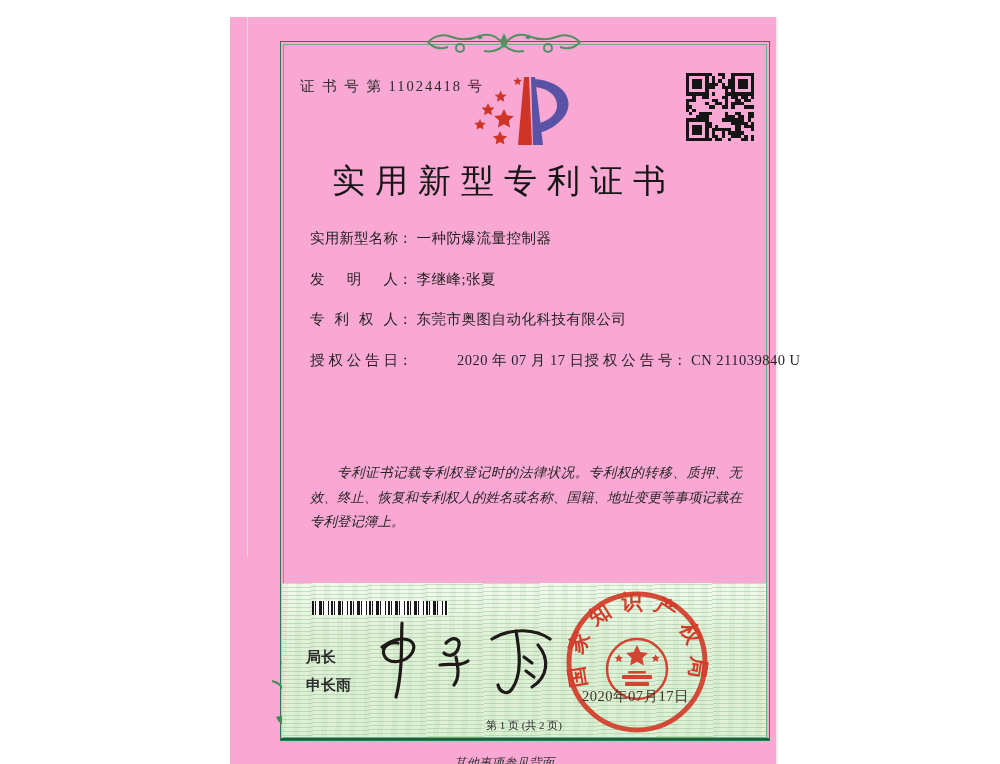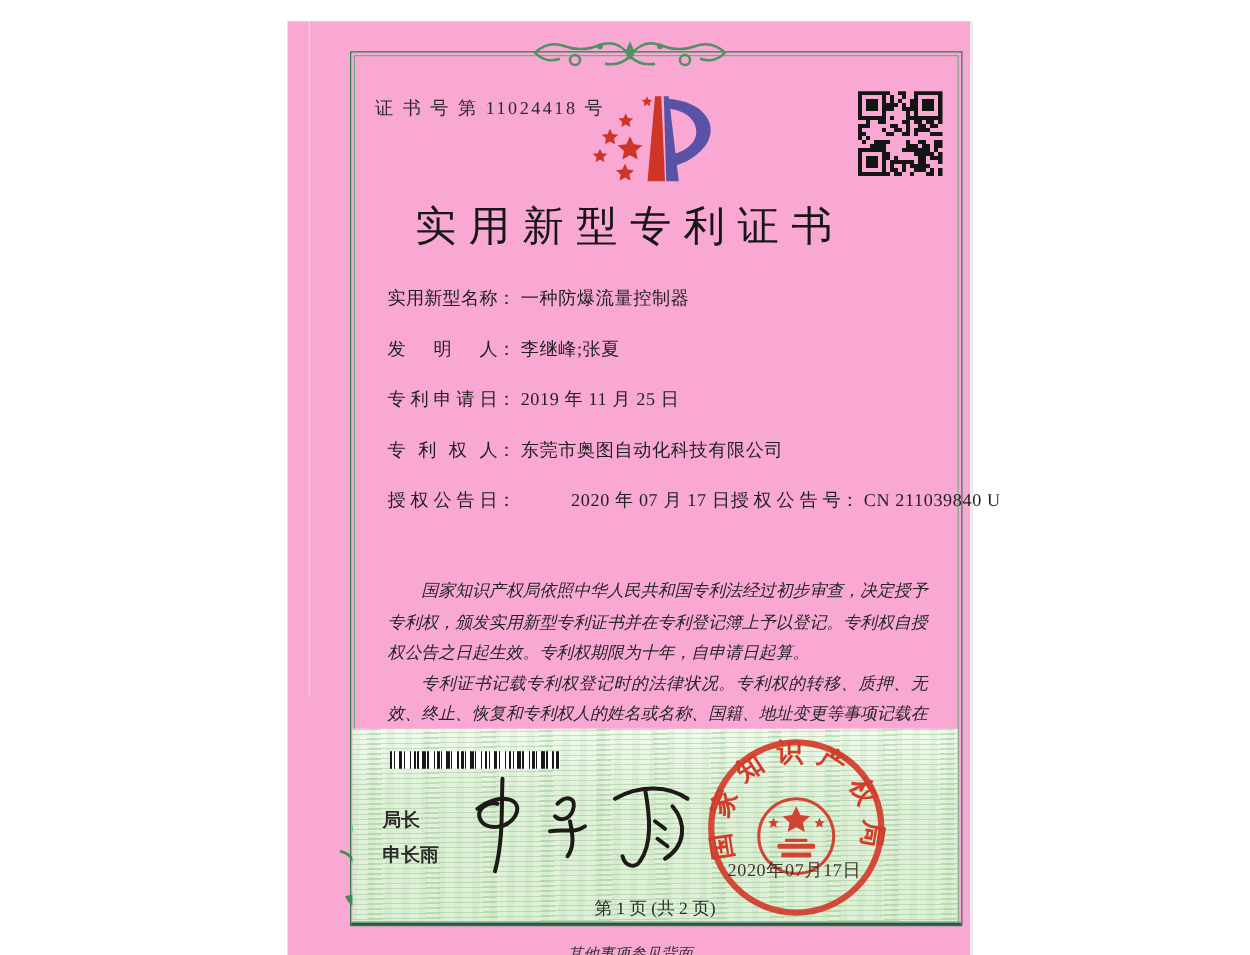--- a/index.html
+++ b/index.html
@@ -56,21 +56,21 @@
 
   .signer{position:absolute;left:76px;top:626px;font-family:"Liberation Sans",sans-serif;
           font-size:15px;font-weight:600;color:#2c2c2c;line-height:1.85;}
   .signature{position:absolute;left:138px;top:596px;width:190px;height:96px;}
 
   .seal{position:absolute;left:332px;top:570px;width:150px;height:150px;}
   .seal-date{position:absolute;left:352px;top:670px;width:130px;font-size:14.5px;
              letter-spacing:0.5px;color:#40342b;font-weight:500;}
 
   .page-footer{position:absolute;left:50px;top:701px;width:488px;text-align:center;
-               font-size:14px;color:#2a2a2a;}
+               font-size:11px;color:#2a2a2a;}
   .back-note{position:absolute;left:0;top:738px;width:100%;text-align:center;
              font-size:12.5px;font-style:italic;color:#333;}
 </style>
 </head>
 <body>
 
 <div class="paper">
   <div class="scan-edge"></div>
   <div class="scan-edge-r"></div>
 
@@ -372,32 +372,28 @@
   <div class="title">实用新型专利证书</div>
 
   <div class="fields">
     <div class="frow">
       <span class="flabel">实用新型名称</span><span class="fcolon">：</span><span class="fvalue">一种防爆流量控制器</span>
     </div>
     <div class="frow">
       <span class="flabel">发明人</span><span class="fcolon">：</span><span class="fvalue">李继峰;张夏</span>
     </div>
     <div class="frow">
-      <span class="flabel">专利申请日</span><span class="fcolon">：</span><span class="fvalue">2019 年 11 月 25 日</span>
-    </div>
-    <div class="frow">
       <span class="flabel">专利权人</span><span class="fcolon">：</span><span class="fvalue">东莞市奥图自动化科技有限公司</span>
     </div>
     <div class="frow">
       <span class="flabel">授权公告日</span><span class="fcolon">：</span><span class="fvalue w1">2020 年 07 月 17 日</span><span class="flabel">授权公告号</span><span class="fcolon">：</span><span class="fvalue">CN 211039840 U</span>
     </div>
   </div>
 
   <div class="paras">
-    <p>国家知识产权局依照中华人民共和国专利法经过初步审查，决定授予专利权，颁发实用新型专利证书并在专利登记簿上予以登记。专利权自授权公告之日起生效。专利权期限为十年，自申请日起算。</p>
     <p>专利证书记载专利权登记时的法律状况。专利权的转移、质押、无效、终止、恢复和专利权人的姓名或名称、国籍、地址变更等事项记载在专利登记簿上。</p>
   </div>
 
   <div class="guilloche"></div>
 
   <div class="barcode"></div>
 
   <div class="signer">
     <div>局长</div>
     <div>申长雨</div>

